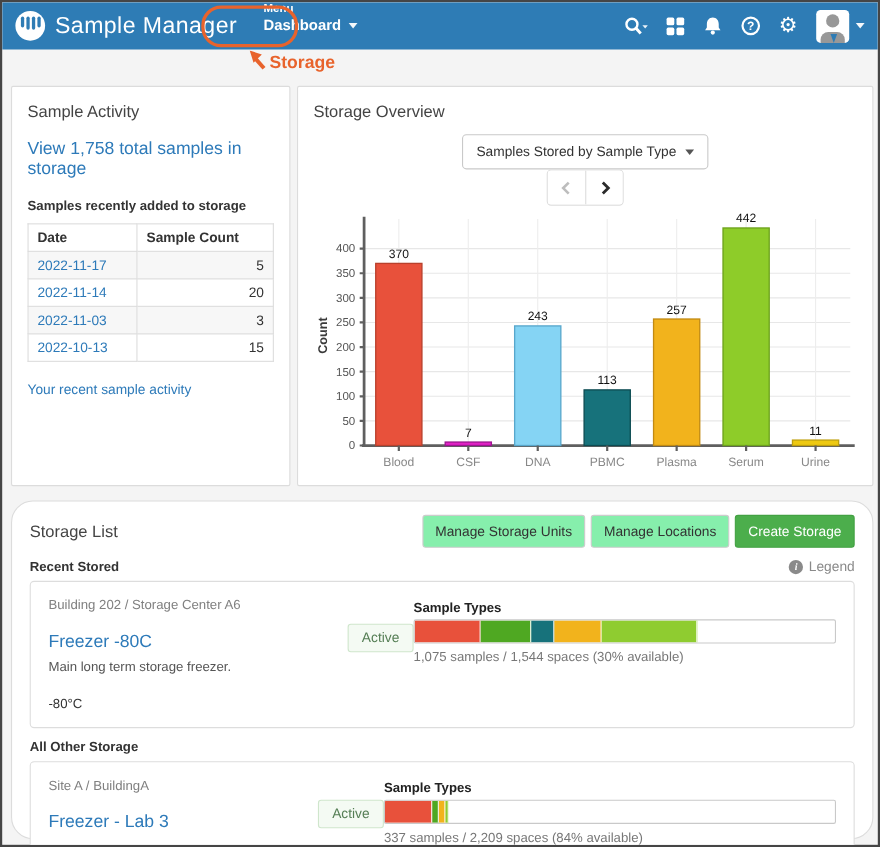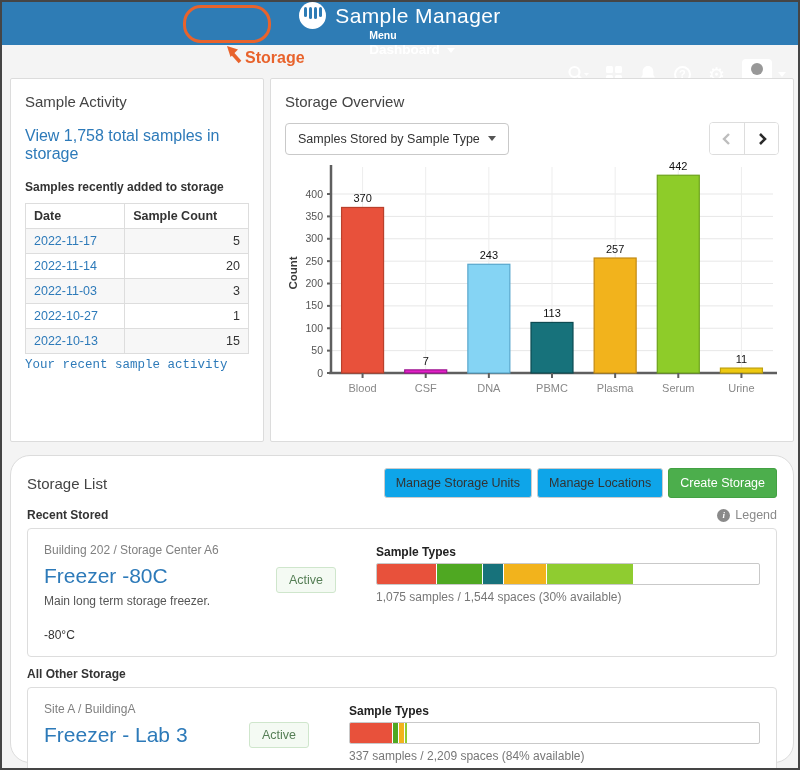--- a/index.html
+++ b/index.html
@@ -2,21 +2,21 @@
 <html><head>
 <meta charset="utf-8">
 <style>
   * { margin:0; padding:0; box-sizing:border-box; }
   body { font-family:"Liberation Sans", sans-serif; background:#888; }
   .screen { position:relative; width:800px; height:770px; border:2px solid #454545;
             background:#f4f4f4; overflow:hidden; }
 
   
   .app-header { position:absolute; top:0; left:0; right:0; height:43px; background:#2e7cb5;
-                display:flex; align-items:center; padding:0 12px;flex-direction:column; }
+                display:flex; padding:0 12px; }
   .brand { display:flex; align-items:center; gap:9px; }
   .logo-circle { width:27px; height:27px; background:#fff; border-radius:50%;
                  display:flex; justify-content:center; align-items:flex-start; gap:2px; padding-top:5px; }
   .logo-circle i { display:block; width:3px; height:10px; background:#2e7cb5; border-radius:2px; }
   .logo-circle i:nth-child(2), .logo-circle i:nth-child(3) { height:12px; }
   .app-title { color:#fff; font-size:21px; font-weight:300; letter-spacing:.4px; }
   .menu-box { margin-left:24px; color:#fff; cursor:pointer; line-height:1.25; }
   .menu-label { font-size:10.5px; font-weight:bold; }
   .menu-main { font-size:13.5px; font-weight:bold; display:flex; align-items:center; gap:7px; }
   .caret-down { width:0; height:0; border-left:4px solid transparent; border-right:4px solid transparent;
@@ -49,55 +49,55 @@
 
   
   .total-link { display:block; margin-top:17px; font-size:16px; color:#2d7ab9; text-decoration:none; }
   .sub-heading { margin-top:17px; font-size:12px; font-weight:bold; color:#333; }
   .activity-table { margin-top:9px; width:100%; border-collapse:collapse; font-size:12.5px; }
   .activity-table th, .activity-table td { border:1px solid #ddd; padding:5px 8px; text-align:left;margin-top:16px; }
   .activity-table th { font-weight:bold; color:#333; }
   .activity-table td.count { text-align:right; color:#333; }
   .activity-table tbody tr:nth-child(odd) { background:#f7f7f7; }
   .activity-table a { color:#2d7ab9; text-decoration:none; }
-  .footer-link { display:block; margin-top:4px; font-size:12.5px; color:#2d7ab9; text-decoration:none;font-family:Liberation Mono, monospace; }
-
-  
-  .overview-controls { display:flex; align-items:center; justify-content:space-between; margin-top:12px; }
+  .footer-link { display:block; margin-top:18px; font-size:12.5px; color:#2d7ab9; text-decoration:none; }
+
+  
+  .overview-controls { display:flex; align-items:center; justify-content:space-between; margin-top:12px;flex-direction:column; }
   .chart-select { background:#fff; border:1px solid #c9c9c9; border-radius:4px; padding:8px 12px;
                   font-size:12.5px; color:#333; display:flex; align-items:center; gap:8px; cursor:pointer; }
   .caret-dark { width:0; height:0; border-left:4px solid transparent; border-right:4px solid transparent;
                 border-top:5px solid #555; }
   .pager { display:flex; border:1px solid #ddd; border-radius:4px; overflow:hidden; }
   .pager button { width:34px; height:31px; background:#fff; border:none; display:flex;
                   align-items:center; justify-content:center; cursor:pointer; }
   .pager button + button { border-left:1px solid #ddd; }
   #chart { margin-top:4px; }
 
   
   .list-head { display:flex; align-items:center; justify-content:space-between; }
   .list-buttons { display:flex; gap:5px; }
   .btn { font-size:12.5px; padding:7px 11px; border-radius:3px; border:1px solid #ccc;
-         background:#0ea5e9; color:#333; cursor:pointer; font-family:inherit; }
+         background:#86efac; color:#333; cursor:pointer; font-family:inherit; }
   .btn-primary { background:#4cae4c; border-color:#43a143; color:#fff; }
   .section-head { display:flex; align-items:center; justify-content:space-between; margin-top:10px; }
   .section-title { font-size:12px; font-weight:bold; color:#333; }
   .legend { display:flex; align-items:center; gap:5px; color:#8a8a8a; font-size:12.5px; cursor:pointer; }
   .info-circle { width:13px; height:13px; border-radius:50%; background:#8a8a8a; color:#fff;
                  font-size:9px; font-weight:bold; font-family:"Liberation Serif",serif; font-style:italic;
                  display:flex; align-items:center; justify-content:center; }
   .storage-card { border:1px solid #ddd; border-radius:4px; background:#fff; margin-top:6px;
                   padding:14px 16px; display:flex; align-items:flex-start; }
   .card-col1 { width:232px; }
   .card-col1.narrow { width:205px; }
   .crumb { font-size:12px; color:#808080; }
-  .unit-name { display:inline-block; font-size:21px; color:#2d7ab9; text-decoration:none; margin-top:7px;text-align:center; }
+  .unit-name { display:inline-block; font-size:16px; color:#2d7ab9; text-decoration:none; margin-top:18px;text-align:center; }
   .unit-desc { font-size:12px; color:#555; margin-top:6px; }
   .unit-temp { font-size:12px; color:#333; margin-top:20px; }
-  .badge-col { width:100px; display:flex; justify-content:flex-start; margin-top:24px; }
+  .badge-col { width:100px; display:flex; justify-content:flex-end; margin-top:24px; }
   .badge-active { font-size:12.5px; color:#557e55; background:#f4faf3; border:1px solid #cfe6cc;
                   border-radius:3px; padding:5px 12px; }
   .card-col3 { flex:1; margin-top:2px; }
   .bar-label { font-size:12px; font-weight:bold; color:#222; margin-bottom:4px; }
   .type-bar { height:22px; border:1px solid #c9c9c9; border-radius:2px; background:#fff;
               display:flex; overflow:hidden; }
   .type-bar span { display:block; height:100%; border-right:1px solid #fff; }
   .bar-caption { font-size:12px; color:#777; margin-top:5px; }
   svg text { font-family:"Liberation Sans", sans-serif; }
 </style>
@@ -187,24 +187,20 @@
             <td><a href="#">2022-11-17</a></td>
             <td class="count">5</td>
           </tr>
           <tr>
             <td><a href="#">2022-11-14</a></td>
             <td class="count">20</td>
           </tr>
           <tr>
             <td><a href="#">2022-11-03</a></td>
             <td class="count">3</td>
-          </tr>
-          <tr>
-            <td><a href="#">2022-10-27</a></td>
-            <td class="count">1</td>
           </tr>
           <tr>
             <td><a href="#">2022-10-13</a></td>
             <td class="count">15</td>
           </tr>
         </tbody>
     </table>
     <a class="footer-link" href="#">Your recent sample activity</a>
   </section>
 

